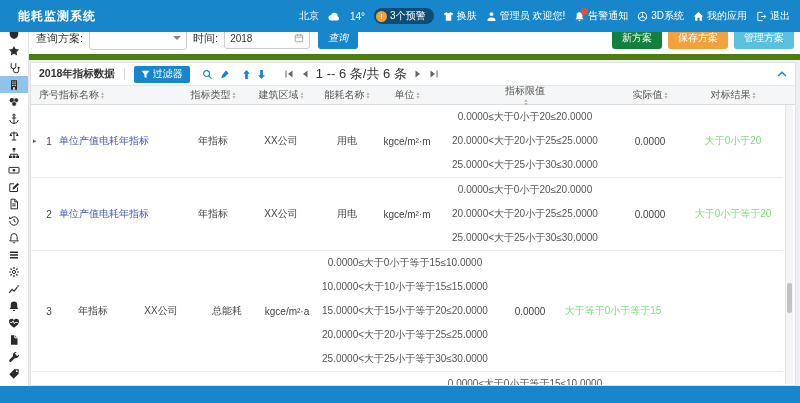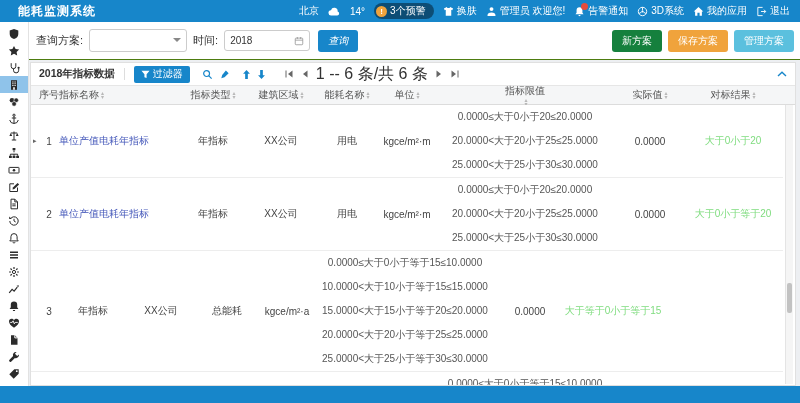--- a/index.html
+++ b/index.html
@@ -1,41 +1,41 @@
 <!DOCTYPE html>
 <html><head>
 <meta charset="utf-8">
 <style>
   html,body{margin:0;padding:0;}
   body{width:800px;height:403px;position:relative;overflow:hidden;background:#edeff2;
        font-family:"Liberation Sans","DejaVu Sans",sans-serif;}
   svg{display:block;}
   
-  .topbar{position:absolute;top:0;left:0;right:0;height:22px;background:#1786ca;display:flex;
+  .topbar{position:absolute;top:0;left:0;right:0;height:32px;background:#1786ca;display:flex;
           align-items:center;color:#fff;z-index:6;}
   .app-title{font-size:12px;font-weight:bold;padding-left:18px;letter-spacing:1px;}
   .topbar-right{margin-left:auto;display:flex;align-items:center;gap:9px;padding-right:10px;font-size:10px;white-space:nowrap;}
   .tb-item{display:flex;align-items:center;gap:3px;cursor:pointer;}
   .alert-pill{display:flex;align-items:center;gap:3px;background:rgba(0,0,0,.42);border-radius:9px;
               padding:1px 8px 1px 2px;cursor:pointer;}
   .excl{width:11px;height:11px;border-radius:50%;background:#f0a33c;color:#fff;font-size:8px;font-weight:bold;
         display:flex;align-items:center;justify-content:center;}
   .bell-wrap{position:relative;}
   .red-dot{position:absolute;top:-3px;right:-3px;width:7px;height:7px;border-radius:50%;background:#e74c3c;}
   
   .sidebar{position:absolute;top:22px;left:0;width:28px;bottom:17px;background:#fff;
            border-right:1px solid #e2e2e2;display:flex;flex-direction:column;align-items:stretch;
            padding-top:3px;z-index:5;}
   .side-item{height:17px;display:flex;align-items:center;justify-content:center;color:#2b2b2b;cursor:pointer;}
   .side-item.active{background:#8fc3ea;}
   .s-ico svg{width:12px;height:12px;}
   
   .content{position:absolute;left:28px;top:22px;right:0;bottom:17px;}
   .query-bar{height:38px;background:#fff;display:flex;align-items:center;padding:0 6px 0 8px;gap:6px;
-             border-bottom:1px solid #4d7c0f;box-sizing:border-box;}
+             border-bottom:6px solid #4d7c0f;box-sizing:border-box;}
   .q-label{font-size:11px;color:#333;}
   .select{width:96px;height:21px;border:1px solid #ccc;border-radius:3px;background:#fff;position:relative;cursor:pointer;}
   .caret{position:absolute;right:5px;top:8px;border:4px solid transparent;border-top-color:#888;}
   .input{width:86px;height:21px;border:1px solid #ccc;border-radius:3px;background:#fff;display:flex;
          align-items:center;justify-content:space-between;padding:0 5px;font-size:10px;color:#333;box-sizing:border-box;cursor:text;}
   .btn{height:22px;border:none;border-radius:3px;color:#fff;font-size:10px;padding:0 10px;cursor:pointer;}
   .btn.blue{background:#1786ca;margin-left:2px;font-style:italic;}
   .btn.green{background:#15803d;}
   .btn.orange{background:#f0a33c;}
   .btn.lblue{background:#5bc0de;}
@@ -43,21 +43,21 @@
   
   .panel{position:absolute;left:2px;right:4px;top:40px;bottom:0;background:#fff;border:1px solid #e0e0e0;box-sizing:border-box;}
   .toolbar{height:22px;display:flex;align-items:center;gap:6px;padding:0 8px;border-bottom:1px solid #e6e6e6;font-size:10px;}
   .tbl-title{font-weight:bold;color:#333;font-size:10.5px;}
   .vsep{width:1px;height:12px;background:#ddd;margin:0 3px;}
   .filter-btn{background:#1786ca;color:#fff;border:none;border-radius:2px;height:17px;font-size:10px;
               display:flex;align-items:center;gap:3px;padding:0 7px;cursor:pointer;}
   .tool-ico{cursor:pointer;display:flex;align-items:center;}
   .pager{display:flex;align-items:center;gap:6px;margin-left:12px;color:#444;}
   .pg-btn{cursor:pointer;display:flex;align-items:center;}
-  .pg-text{font-size:16px;color:#333;}
+  .pg-text{font-size:13px;color:#333;}
   .collapse{margin-left:auto;cursor:pointer;display:flex;align-items:center;}
   .thead{height:19px;background:#f5f6f7;border-bottom:1px solid #dcdcdc;display:flex;align-items:center;
          font-size:10px;color:#555;box-sizing:border-box;}
   .hcell{display:flex;align-items:center;justify-content:center;box-sizing:border-box;}
   .sort{display:inline-flex;flex-direction:column;margin-left:2px;}
   .sort i{font-style:normal;font-size:6px;line-height:4px;color:#b8b8b8;}
   .tbody{position:absolute;top:42px;left:0;right:12px;bottom:0;overflow:hidden;}
   .trow{display:flex;align-items:center;border-bottom:1px solid #ededed;box-sizing:border-box;background:#fff;}
   .cell{display:flex;align-items:center;justify-content:center;font-size:10px;color:#444;box-sizing:border-box;white-space:nowrap;}
   .c-exp{width:8px;justify-content:flex-start;padding-left:2px;font-size:7px;color:#666;}

